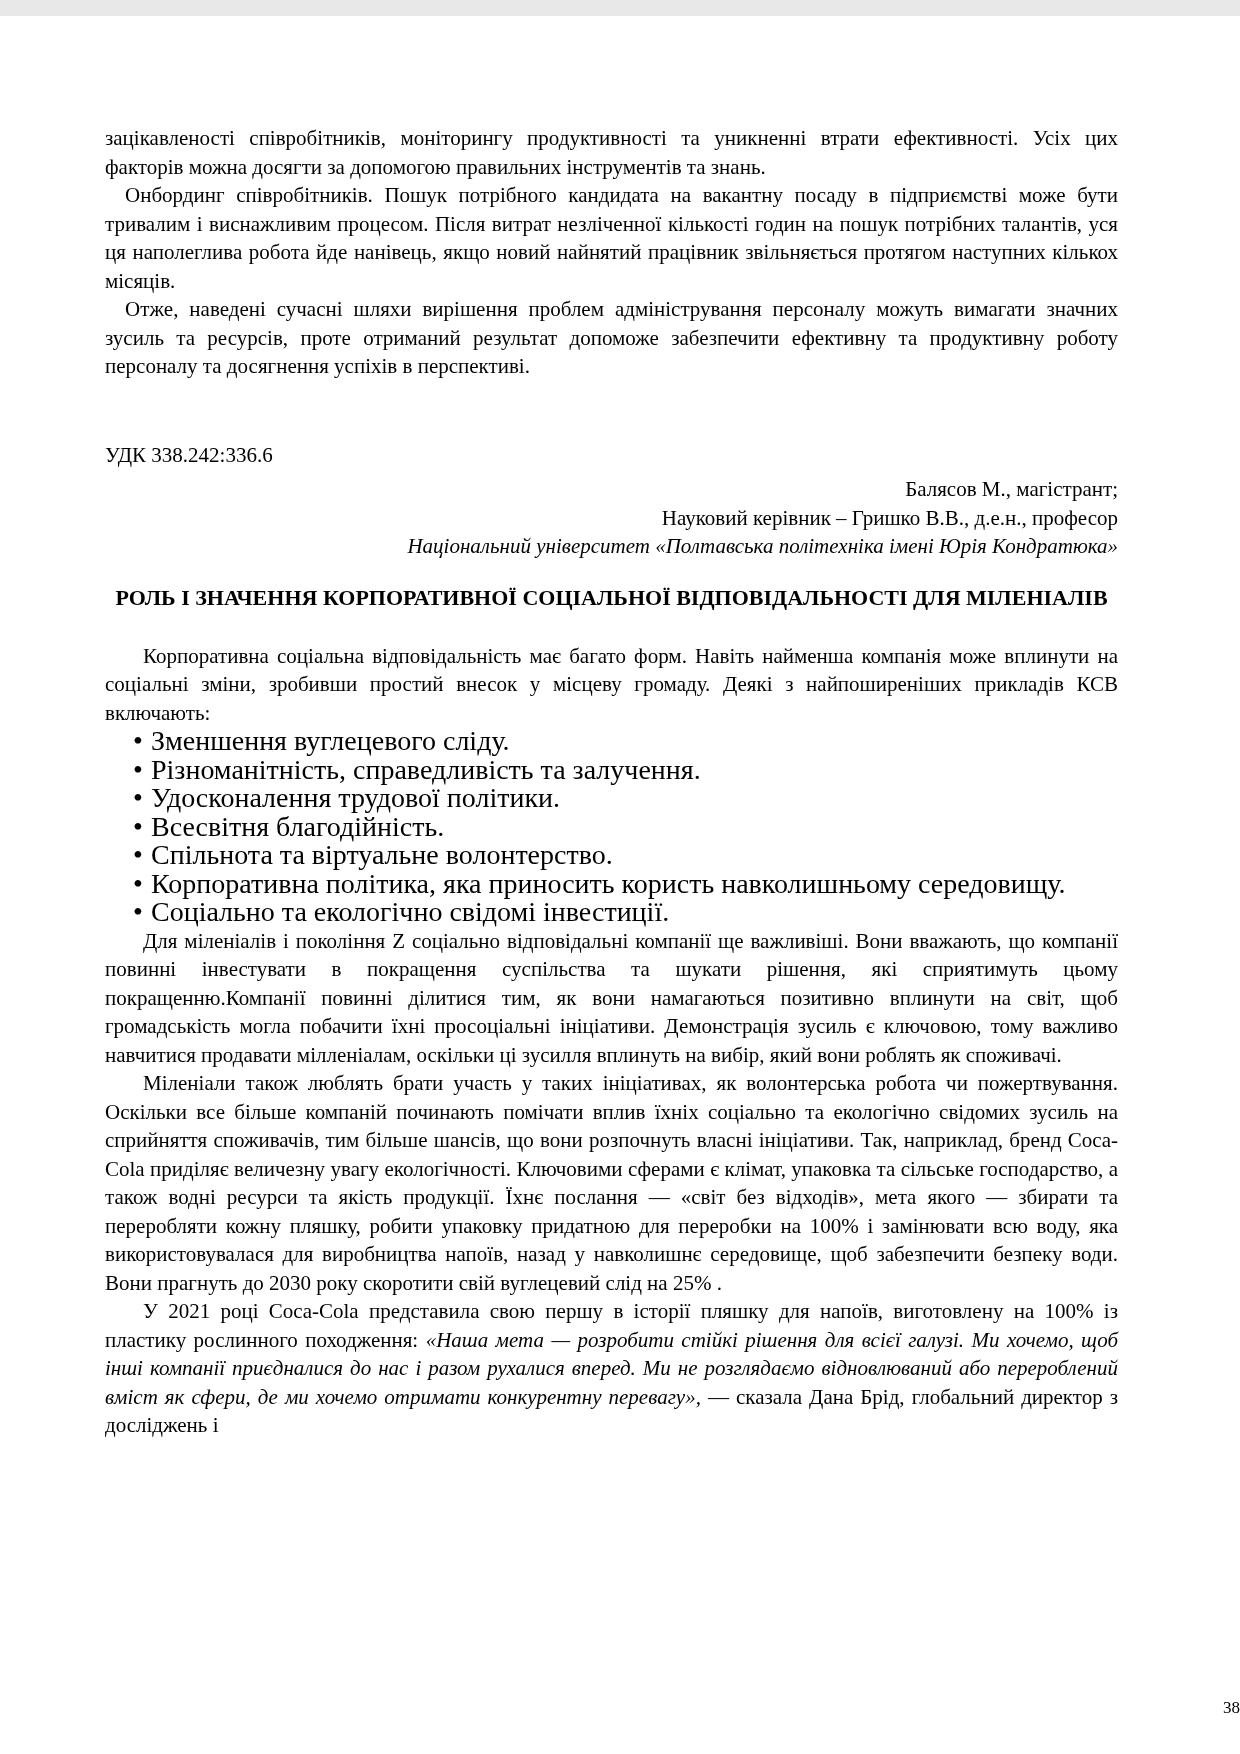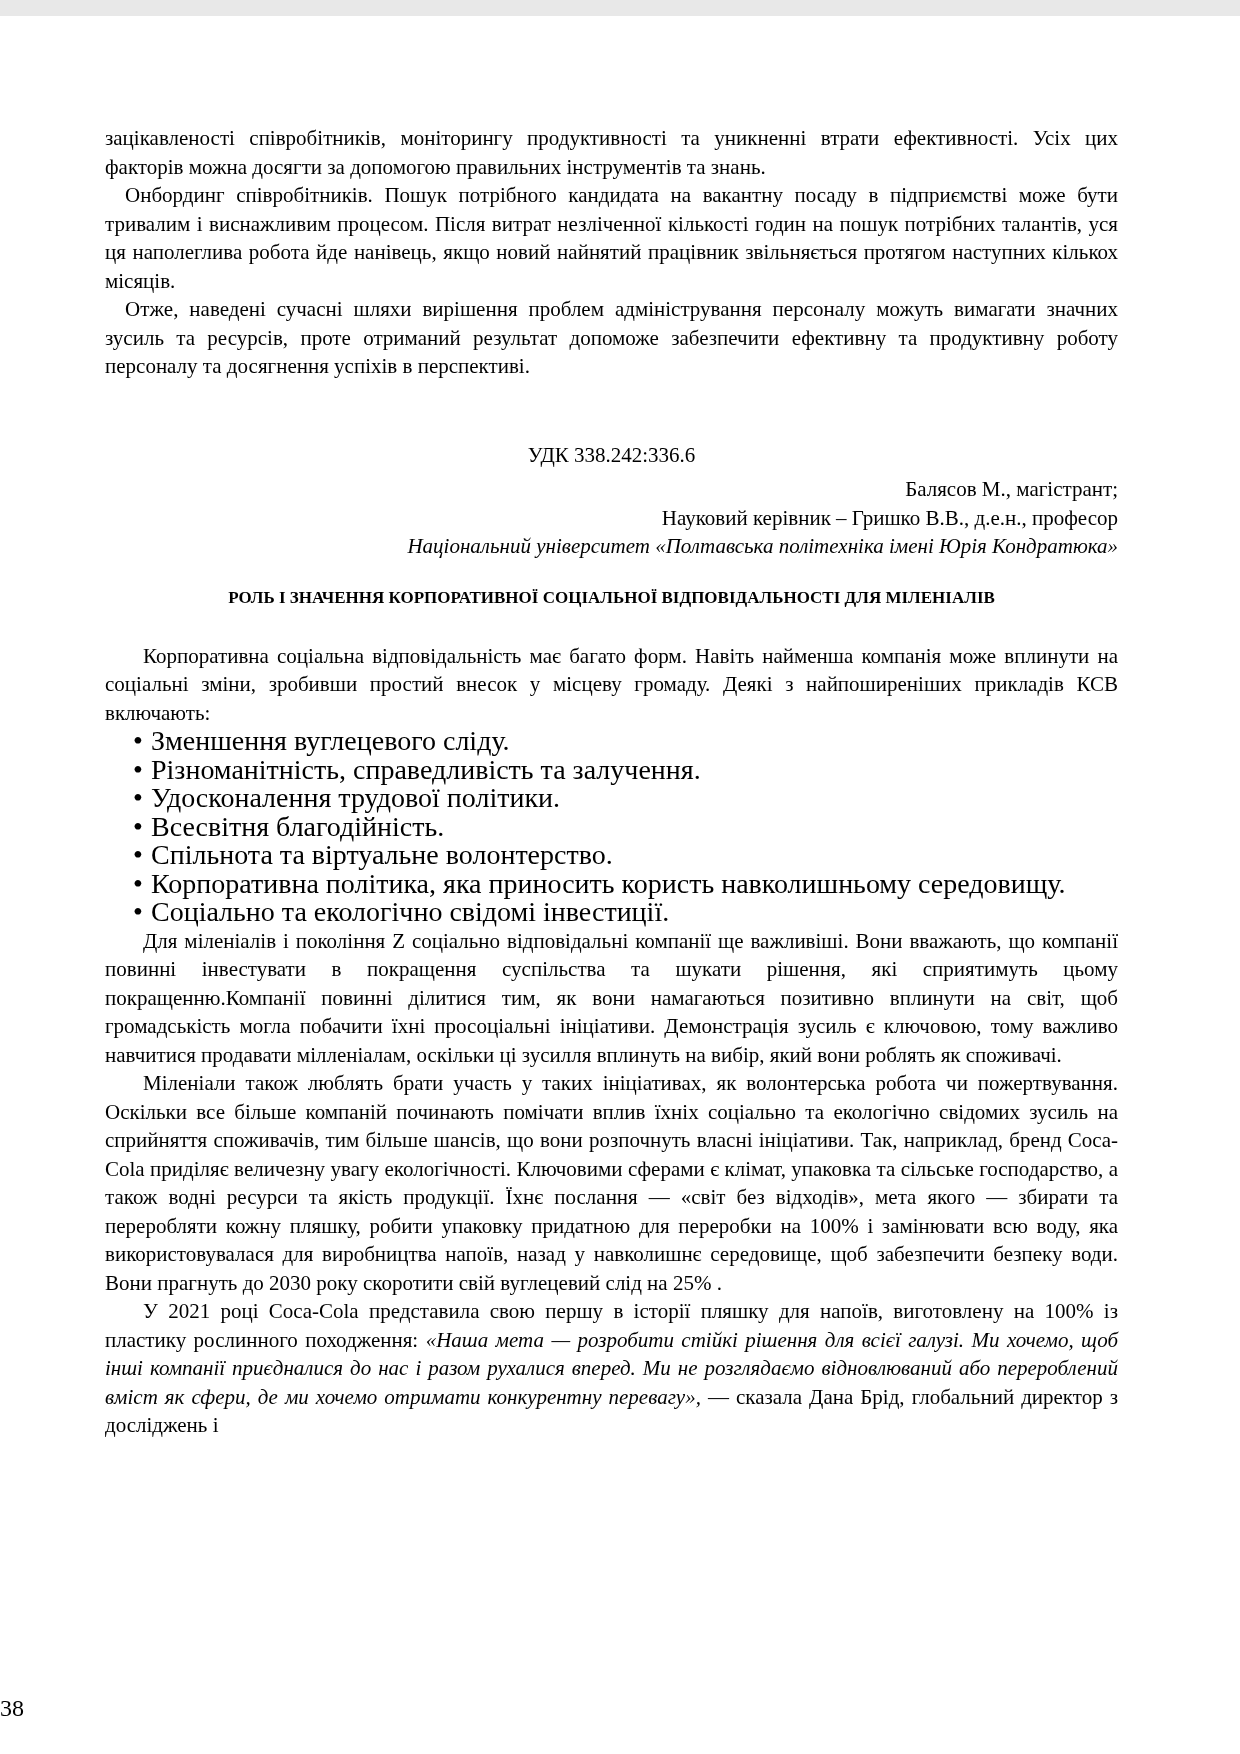--- a/index.html
+++ b/index.html
@@ -28,34 +28,34 @@
     margin: 0;
     font-size: 21px;
     line-height: 28.5px;
     text-align: justify;
   }
   .top-par { text-indent: 20px; }
   .top-par.no-indent { text-indent: 0; }
 
   .udc {
     margin-top: 60px;
-    text-align: center;
+    text-align: left;
     text-indent: 0;
   }
   .center-block { margin-top: 6px; }
   .center-line {
     text-align: right;
     text-indent: 0;
   }
   .italic { font-style: italic; }
 
   .article-title {
     margin-top: 20px;
     margin-bottom: 27px;
-    font-size: 17px;
+    font-size: 22px;
     font-weight: bold;
     line-height: 34px;
     text-align: center;
     text-indent: 0;
   }
 
   .body-par { text-indent: 38px; }
 
   ul.bullets {
     margin: 0;
@@ -73,22 +73,22 @@
     width: 18px;
     margin-left: -18px;
   }
   ul.bullets li .marker::before { content: "\2022"; }
 
   .page-number {
     position: absolute;
     top: 1678px;
     left: 0;
     width: 1240px;
-    text-align: left;
-    font-size: 24px;
+    text-align: right;
+    font-size: 17px;
     line-height: 28px;
   }
 </style>
 </head>
 <body>
 
 <div class="page">
   <div class="content">
 
     <p class="top-par no-indent">зацікавленості співробітників, моніторингу продуктивності та уникненні втрати ефективності. Усіх цих факторів можна досягти за допомогою правильних інструментів та знань.</p>

